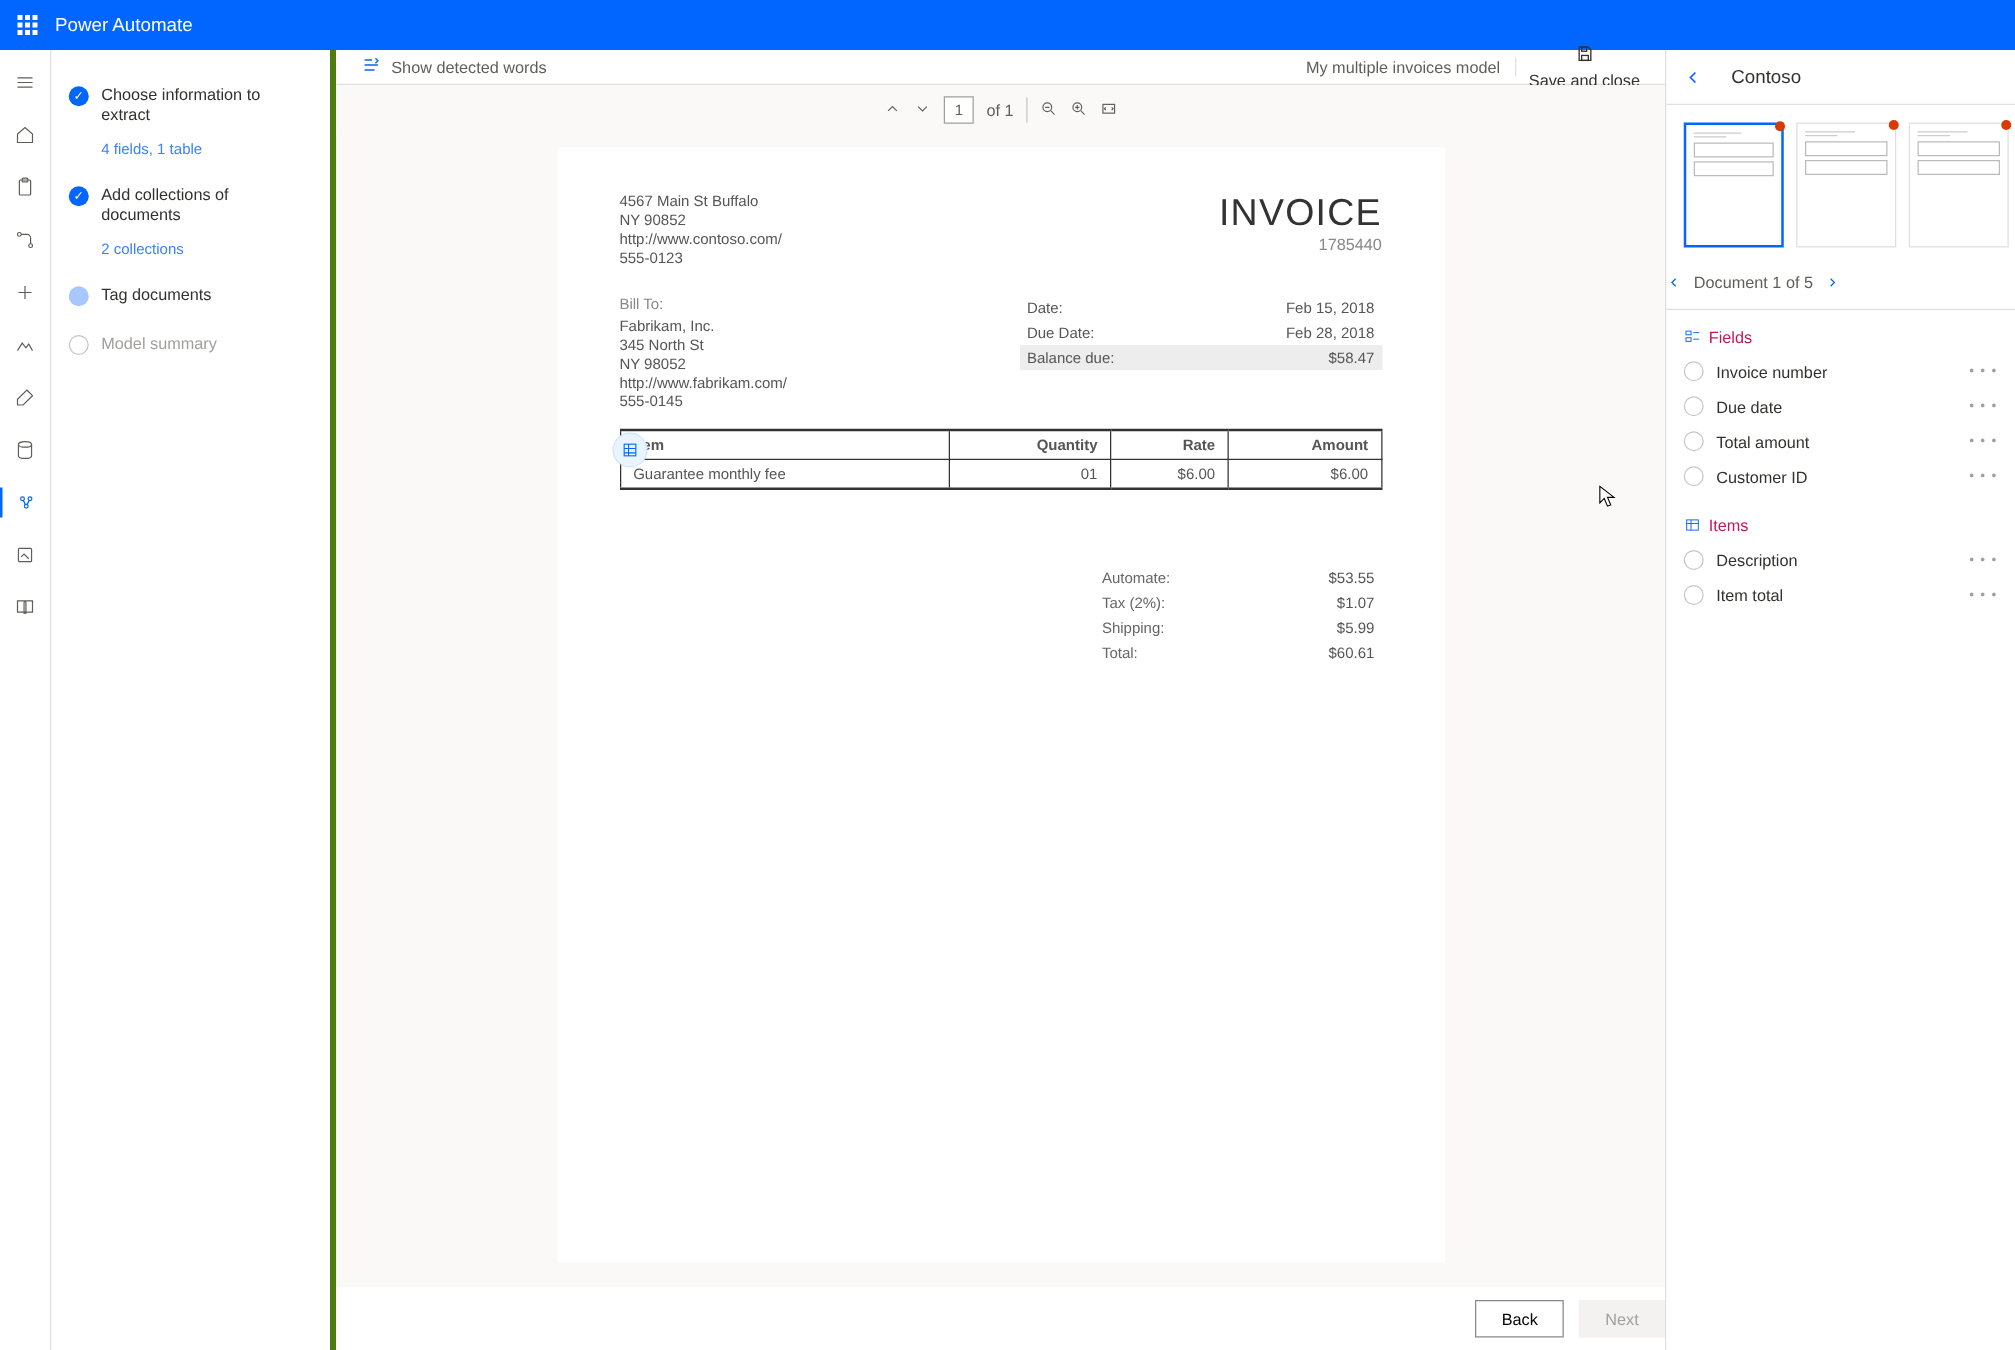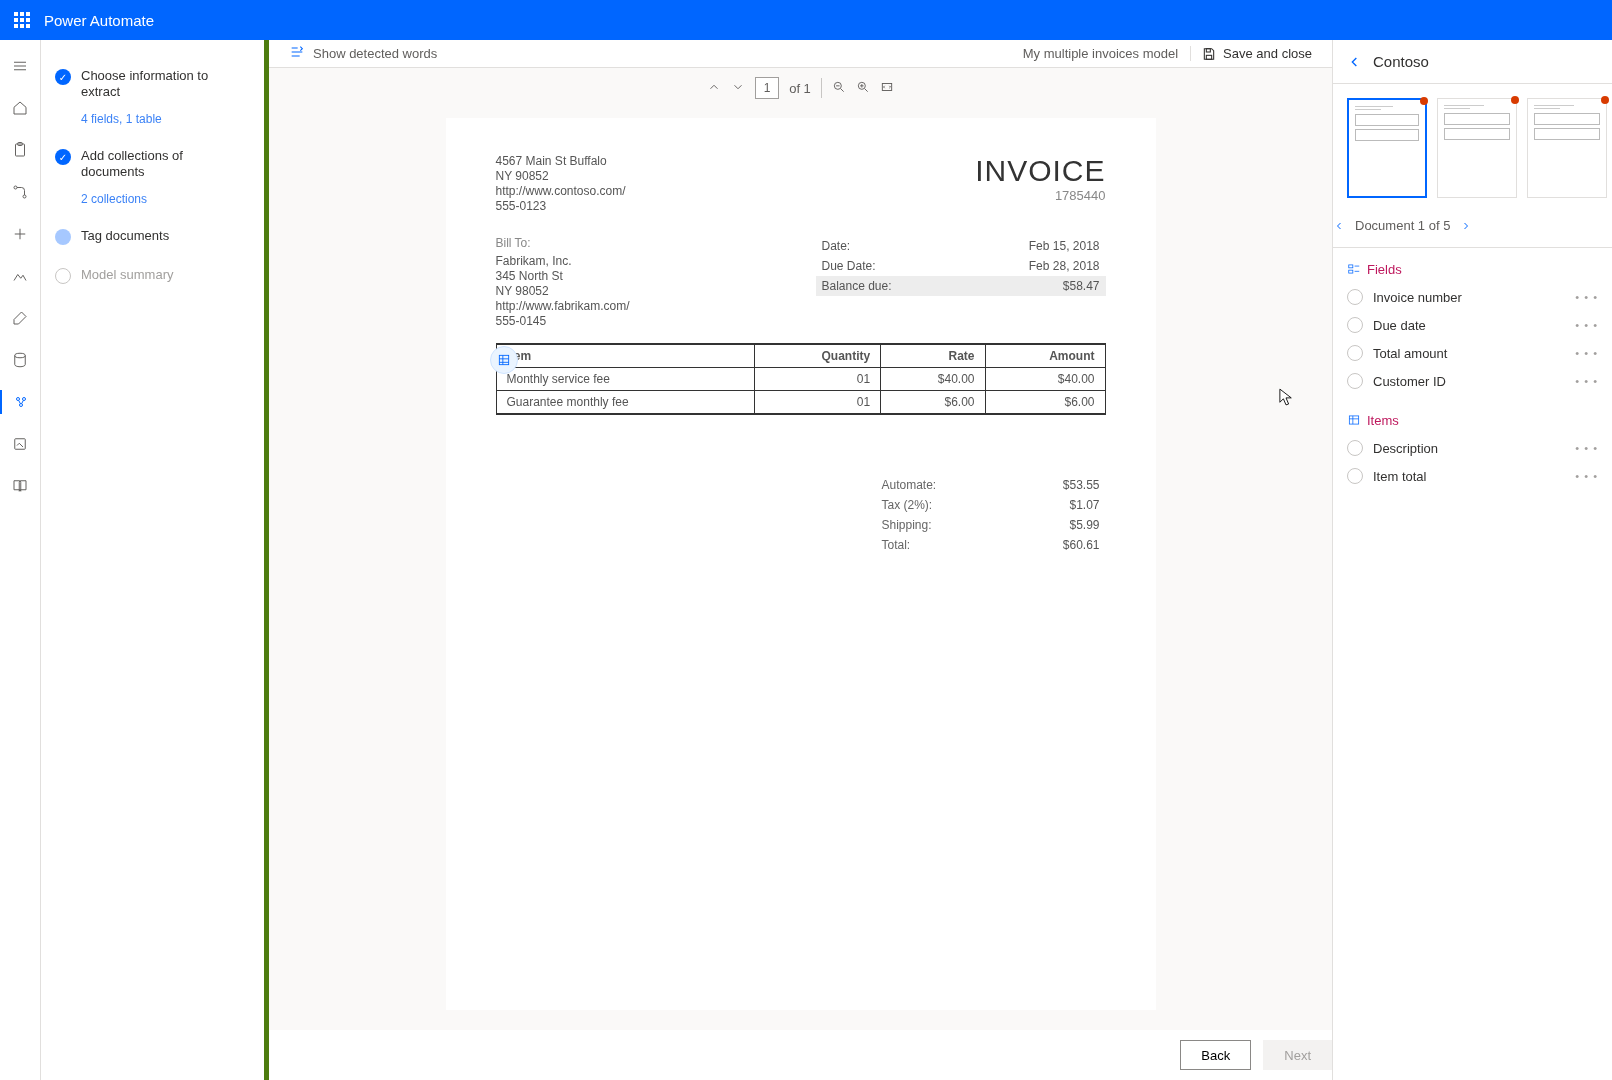--- a/index.html
+++ b/index.html
@@ -27,21 +27,21 @@
 .step-label { font-size:13px; color:#323130; line-height:16px; }
 .step-sub { font-size:12px; color:#3b82f6; margin-top:12px; }
 
 .center { flex:1; display:flex; flex-direction:column; background:#faf9f8; }
 .cmdbar { height:28px; background:#fff; border-bottom:1px solid #e1dfdd; display:flex; align-items:center; padding:0 20px; gap:10px; }
 .cmdbar .left { display:flex; align-items:center; gap:8px; }
 .cmdbar .spacer { flex:1; }
 .cmdbar-icon { color:#0066ff; }
 .cmdbar-text { font-size:13px; color:#605e5c; }
 .model-name { color:#605e5c; font-size:13px; padding-right:12px; border-right:1px solid #e1dfdd; }
-.save { display:flex; align-items:center; gap:6px; color:#323130; font-size:13px; cursor:pointer; }
+.save { display:flex; align-items:center; gap:6px; color:#323130; font-size:13px; cursor:pointer;flex-direction:column; }
 
 .pagebar { height:40px; background:#faf9f8; display:flex; align-items:center; justify-content:center; gap:10px; color:#605e5c; }
 .pagebar svg { width:14px; height:14px; stroke:#605e5c; stroke-width:1.6; fill:none; }
 .pagebar .num { width:24px; height:22px; border:1px solid #a19f9d; background:#fff; text-align:center; font-size:12px; line-height:20px; }
 .pagebar .sep { width:1px; height:20px; background:#c8c6c4; }
 
 .canvas { flex:1; display:flex; justify-content:center; overflow:auto; padding:10px 0 20px; position:relative; }
 .canvas::-webkit-scrollbar { width:12px; }
 .canvas::-webkit-scrollbar-thumb { background:#c8c6c4; }
 
@@ -75,21 +75,21 @@
 .totals .row { display:flex; justify-content:space-between; padding:3px 6px; font-size:12px; }
 .totals .row .l { color:#666; }
 
 .footer { height:50px; background:#fff; display:flex; align-items:center; gap:12px; padding-left:20px; border-top:none;justify-content:flex-end; }
 .btn { height:30px; padding:0 20px; font-size:13px; cursor:pointer; border:1px solid #8a8886; background:#fff; }
 .btn.primary { background:#f3f2f1; border:1px solid #f3f2f1; color:#a19f9d; }
 
 .right { width:280px; border-left:1px solid #e1dfdd; background:#fff; display:flex; flex-direction:column; }
 .right-head { height:44px; border-bottom:1px solid #e1dfdd; display:flex; align-items:center; padding:0 14px; gap:10px; }
 .right-head svg { width:16px; height:16px; stroke:#0066ff; stroke-width:2; fill:none; cursor:pointer; }
-.right-head .title { font-size:15px; color:#323130; }
+.right-head .title { font-size:15px; color:#323130;margin-left:12px; }
 
 .thumbs { padding:14px; display:flex; gap:10px; overflow:hidden; }
 .thumb { width:80px; height:100px; border:1px solid #e1dfdd; background:#fff; position:relative; flex-shrink:0; cursor:pointer; padding:6px; font-size:3px; color:#999; }
 .thumb.sel { border:2px solid #0066ff; }
 .thumb::after { content:""; position:absolute; top:-3px; right:-3px; width:8px; height:8px; background:#d83b01; border-radius:50%; }
 
 .docnav { display:flex; align-items:center; justify-content:flex-start; gap:10px; padding:6px 0 14px; border-bottom:1px solid #e1dfdd; color:#605e5c; }
 .docnav svg { width:12px; height:12px; stroke:#0066ff; stroke-width:2; fill:none; cursor:pointer; }
 
 .section { padding:14px 14px 4px; }
@@ -314,26 +314,20 @@
           <thead>
               <tr>
             <th>Item</th>
                 <th>Quantity</th>
                 <th>Rate</th>
                 <th>Amount</th>
           </tr>
             </thead>
           <tbody>
             <tr>
-                <td>Monthly service fee</td>
-                <td>01</td>
-                <td>$40.00</td>
-                <td>$40.00</td>
-              </tr>
-            <tr>
                 <td>Guarantee monthly fee</td>
                 <td>01</td>
                 <td>$6.00</td>
                 <td>$6.00</td>
               </tr>
           </tbody>
         </table>
 
         <div class="totals">
           <div class="row">

